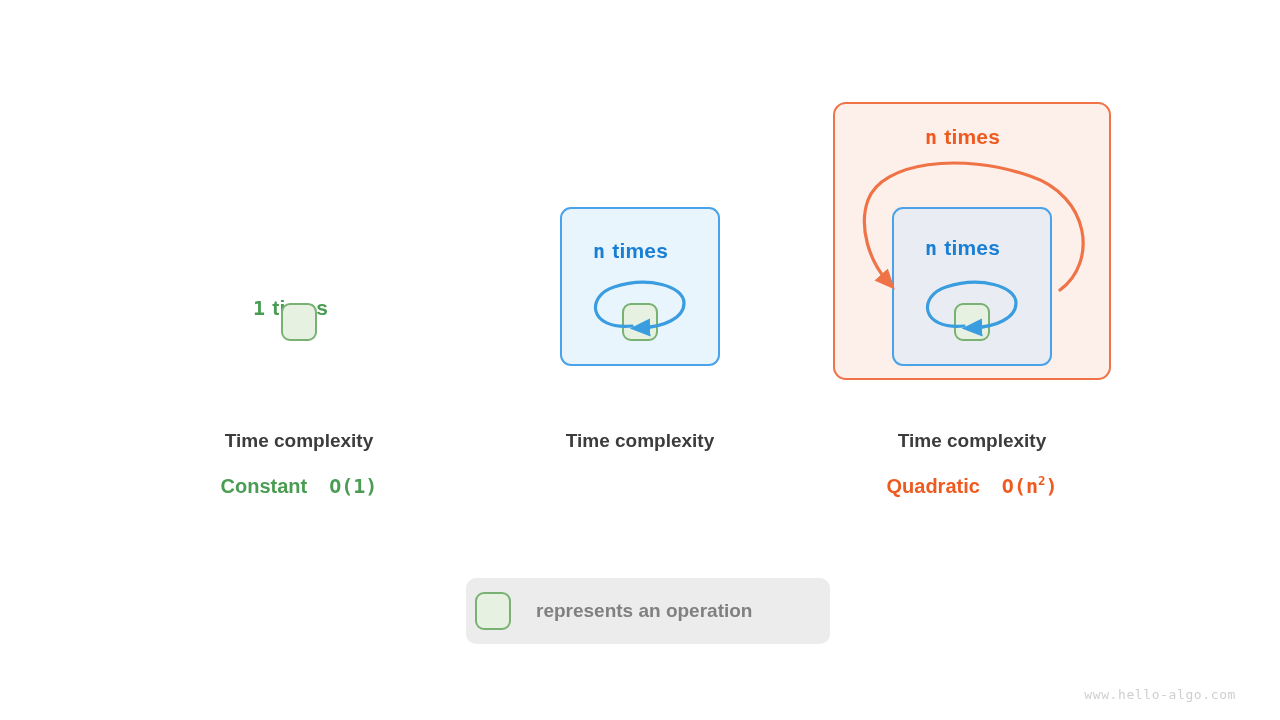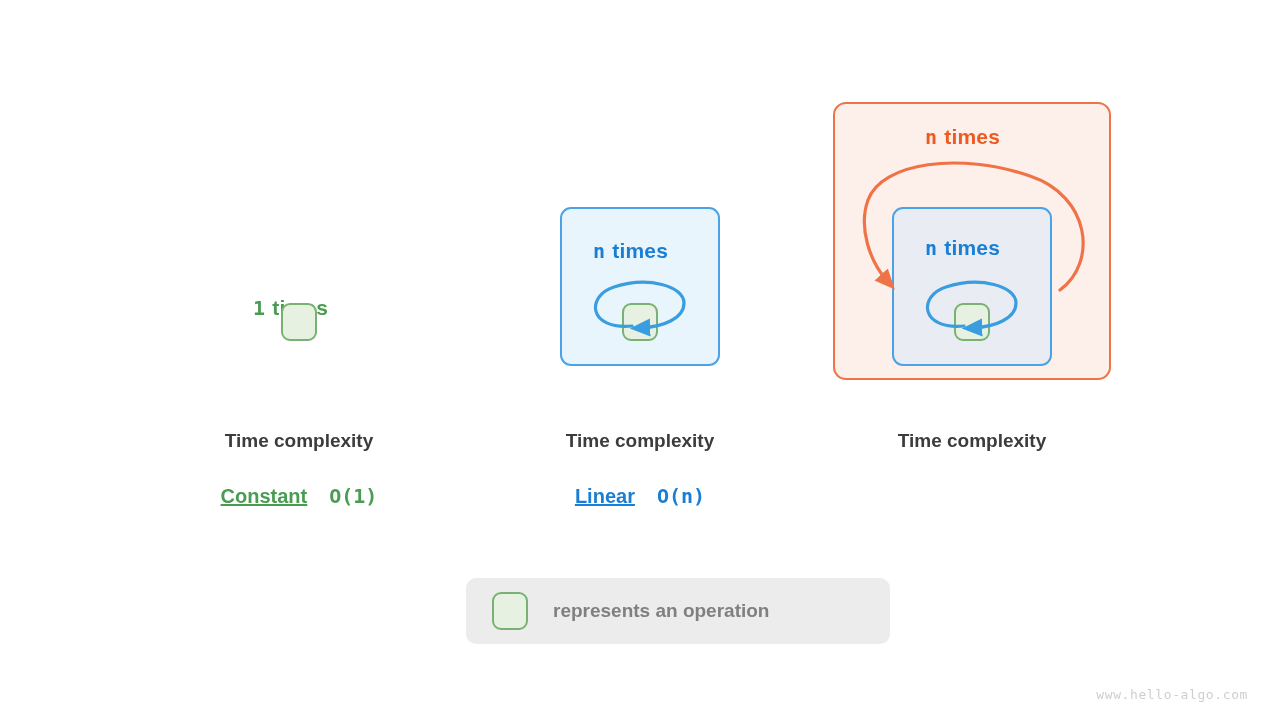--- a/index.html
+++ b/index.html
@@ -104,56 +104,55 @@
   .caption {
     position: absolute;
     text-align: center;
     width: 300px;
   }
   .caption .title {
     display: block;
     font-size: 19px;
     font-weight: bold;
     color: #3c3c3c;
-    margin-bottom: 32px;
+    margin-bottom: 22px;
     white-space: nowrap;
   }
   .caption .value {
     display: block;
     font-size: 20px;
     font-weight: bold;
     white-space: nowrap;
   }
   .caption .value .name {
     font-family: "Liberation Sans", sans-serif;
-    text-decoration: underline;
   }
   .caption .value .bigo {
     font-family: "DejaVu Sans Mono", "Liberation Mono", monospace;
     margin-left: 22px;
   }
   .caption .value .bigo sup {
     font-size: 0.62em;
     vertical-align: super;
     line-height: 0;
   }
 
   
   .legend {
     position: absolute;
     left: 466px;
     top: 578px;
-    width: 424px;
+    width: 364px;
     height: 66px;
     background: #ececec;
     border-radius: 10px;
     display: flex;
     align-items: center;
     box-sizing: border-box;
-    padding-left: 26px;
+    padding-left: 9px;
   }
   .legend .swatch {
     position: relative;
     width: 36px;
     height: 38px;
     border-radius: 9px;
     background: #e6f1e2;
     border: 2px solid #79b172;
     box-sizing: border-box;
     flex: 0 0 auto;
@@ -162,21 +161,21 @@
     margin-left: 25px;
     font-size: 19px;
     font-weight: bold;
     color: #808080;
     white-space: nowrap;
   }
 
   
   .watermark {
     position: absolute;
-    right: 32px;
+    right: 44px;
     bottom: 18px;
     font-family: "DejaVu Sans Mono", "Liberation Mono", monospace;
     font-size: 13px;
     color: #cfcfcf;
     letter-spacing: 0.6px;
   }
 </style>
 </head>
 <body>
 
@@ -237,27 +236,27 @@
 
   <div class="caption" style="left:149px; top:430px;">
     <span class="title">Time complexity</span>
     <span class="value green-txt">
       <span class="name">Constant</span><span class="bigo">O(1)</span>
     </span>
   </div>
 
   <div class="caption" style="left:490px; top:430px;">
     <span class="title">Time complexity</span>
-    <span class="value blue-txt">
-      <span class="name">Linear</span><span class="bigo">O(n)</span>
-    </span>
   </div>
 
   <div class="caption" style="left:822px; top:430px;">
     <span class="title">Time complexity</span>
+    <span class="value orange-txt">
+      <span class="name">Quadratic</span><span class="bigo"><span>O(n</span><sup>2</sup><span>)</span></span>
+    </span>
   </div>
 
   <div class="legend">
     <div class="swatch"></div>
     <div class="legend-text">represents an operation</div>
   </div>
 
   <div class="watermark">www.hello-algo.com</div>
 
 </div>

